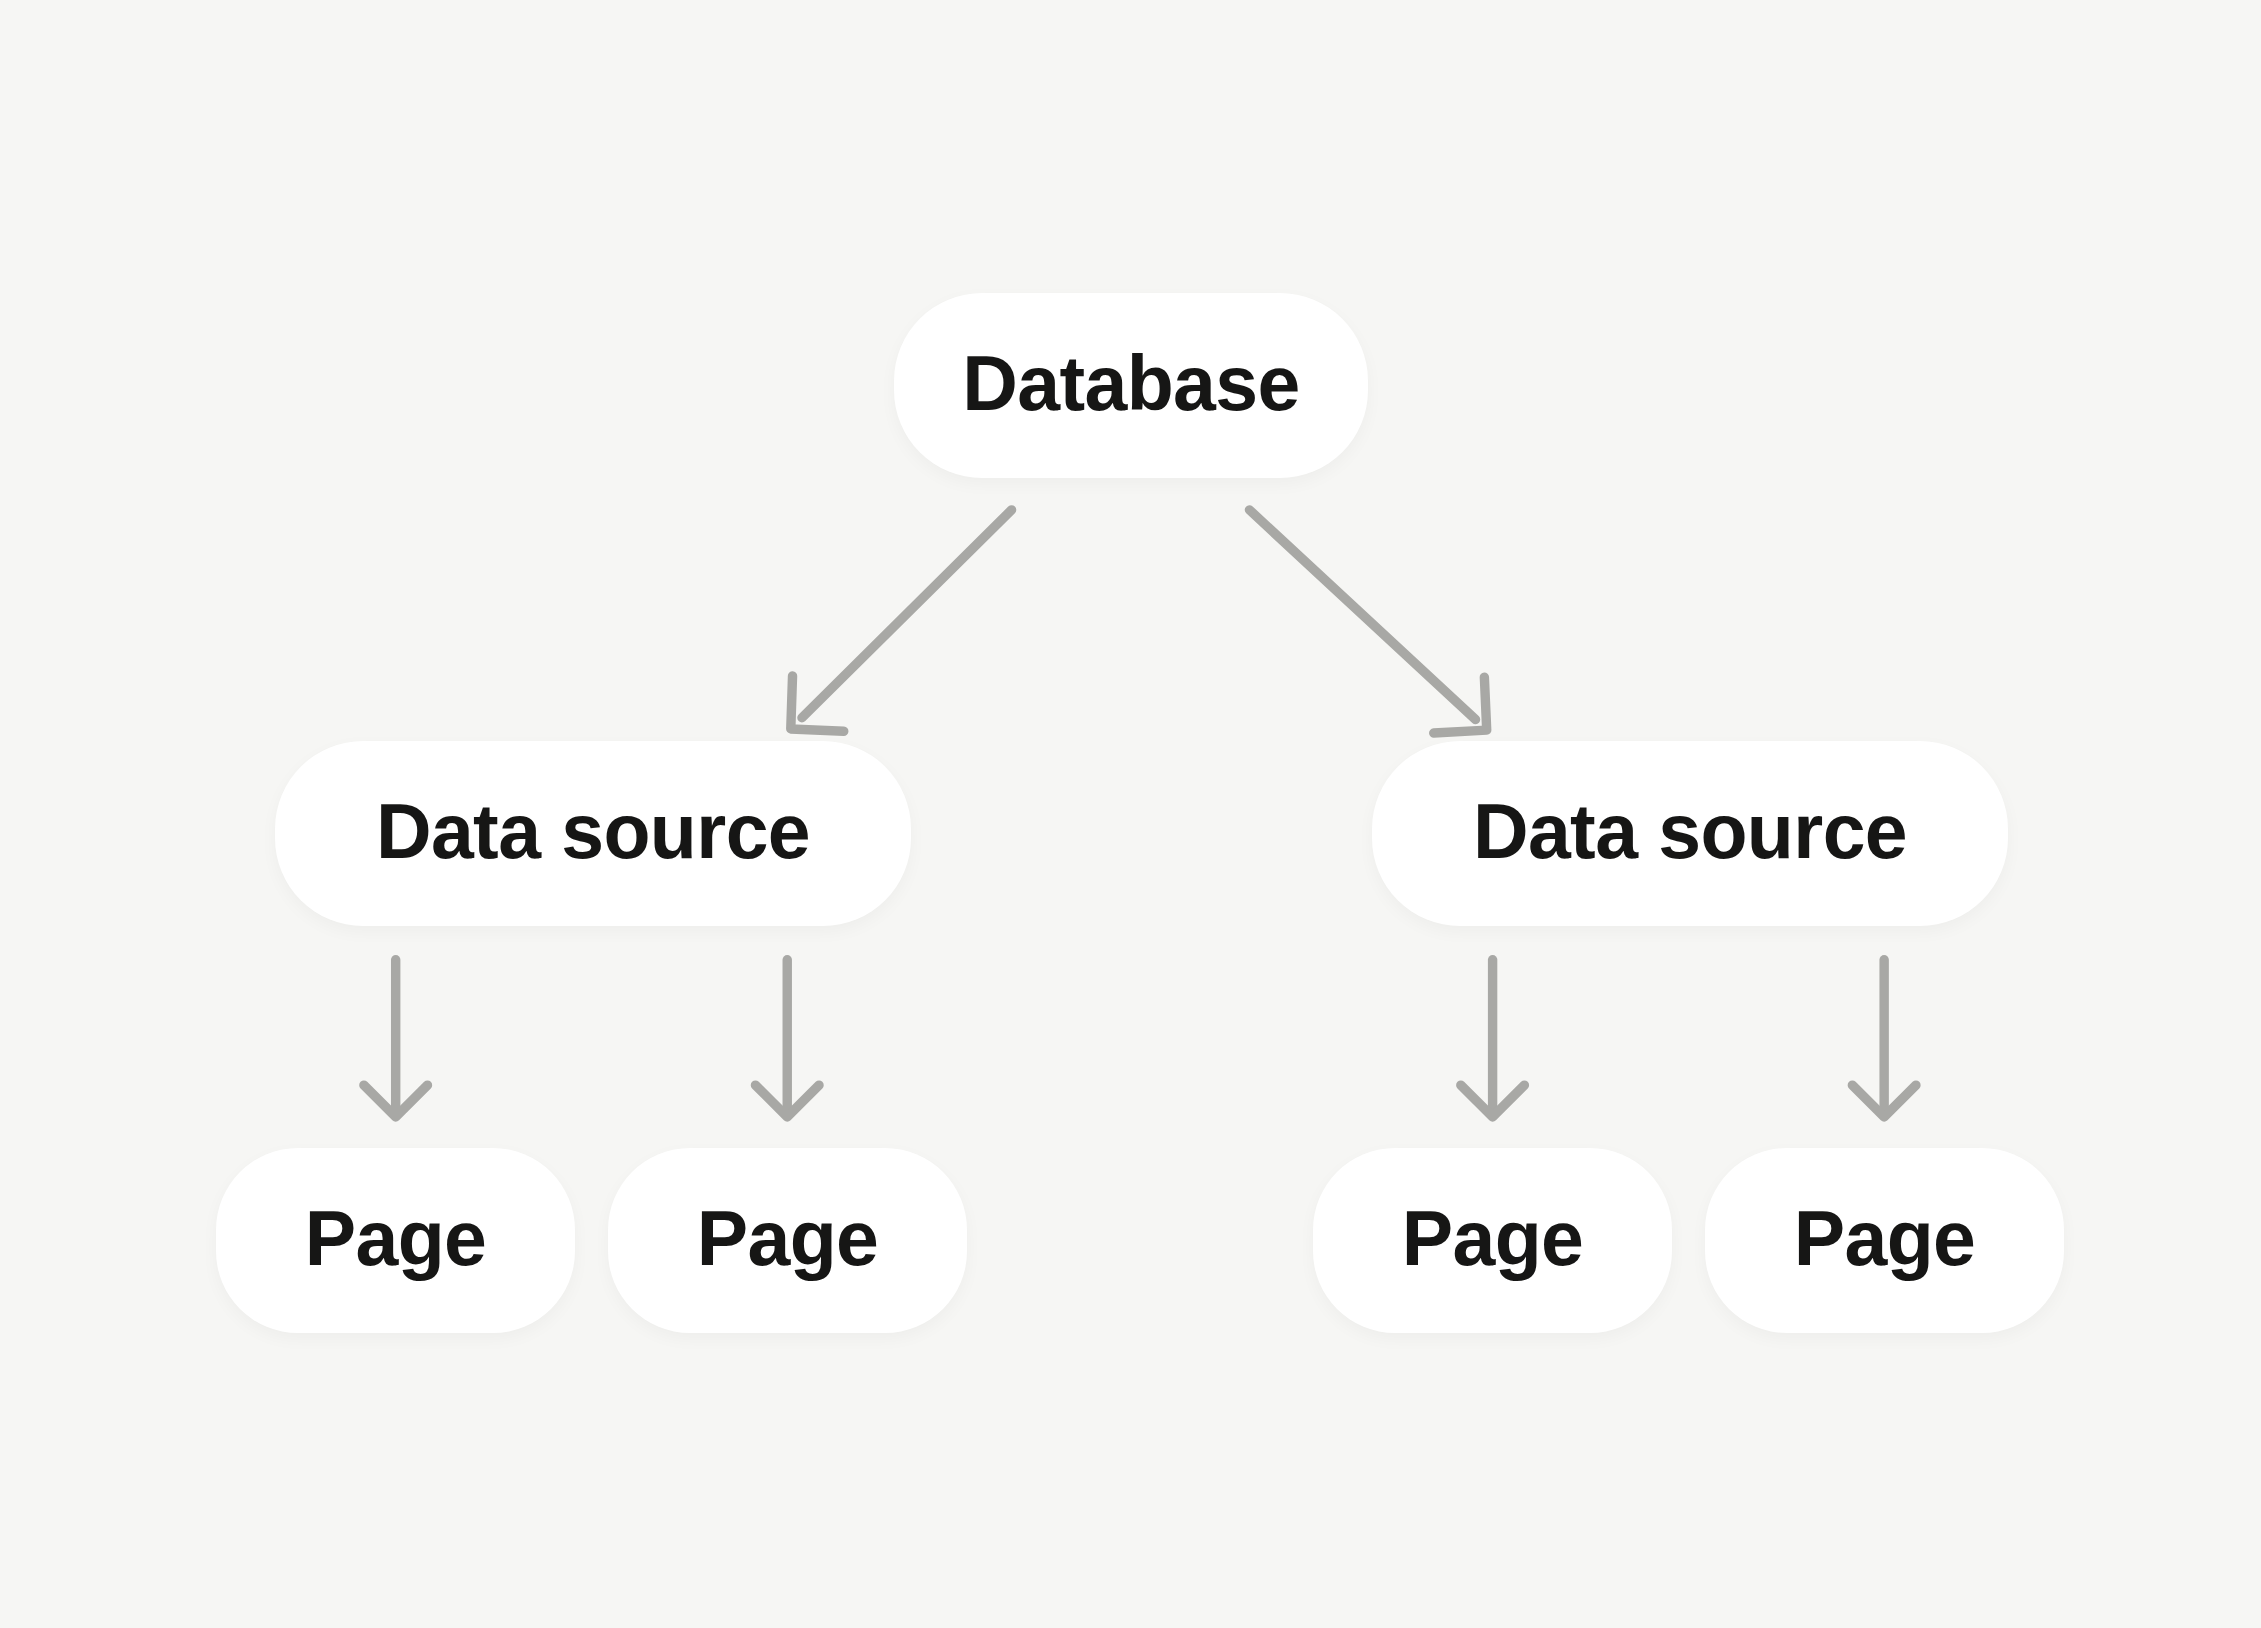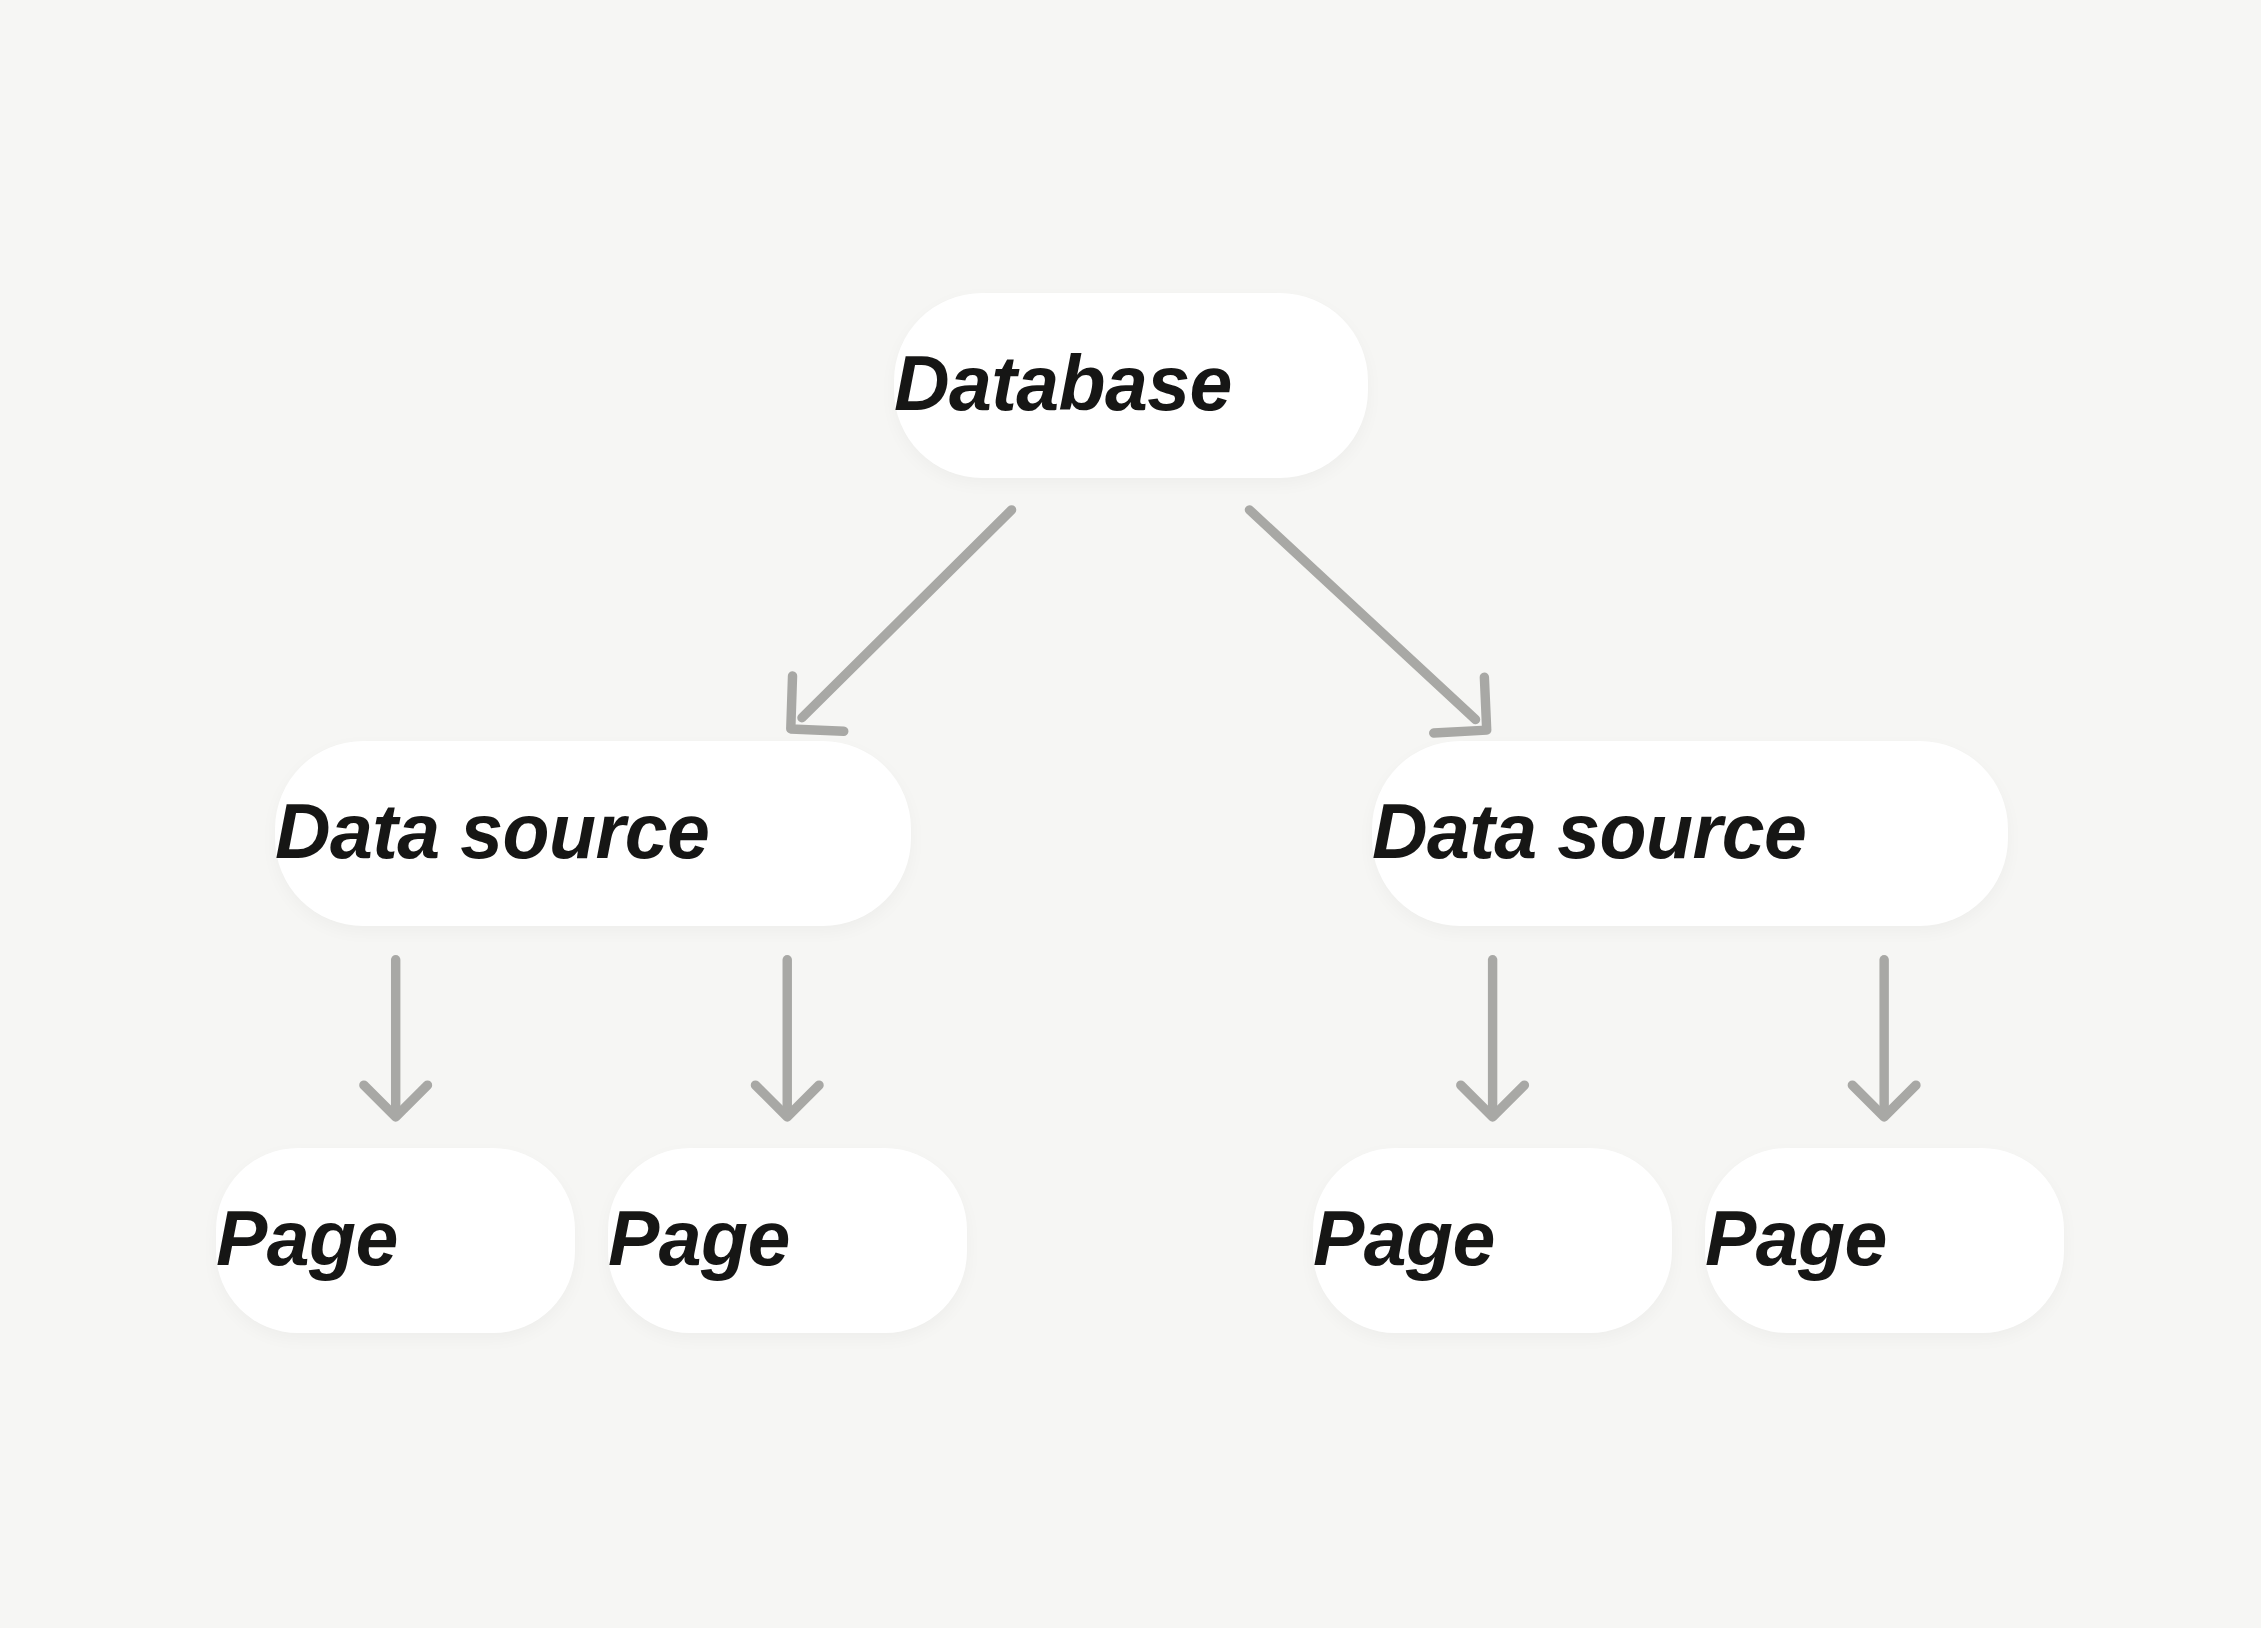--- a/index.html
+++ b/index.html
@@ -33,25 +33,24 @@
     fill: none;
     stroke: var(--arrow);
     stroke-width: 16;
     stroke-linecap: round;
     stroke-linejoin: round;
   }
   .node {
     position: absolute;
     display: flex;
     align-items: center;
-    justify-content: flex-start;
+    justify-content: center;
     background: var(--node-fill);
     border-radius: 88px;
     box-shadow: 0 5.9px 16.5px rgba(25,25,24,0.035);
-    font-style: italic;
   }
   .node-label {
     font-weight: 700;
     font-size: 77px;
     line-height: 1;
     letter-spacing: -0.6px;
     color: var(--text);
     white-space: nowrap;
     transform: translateY(-2.4px);
   }

